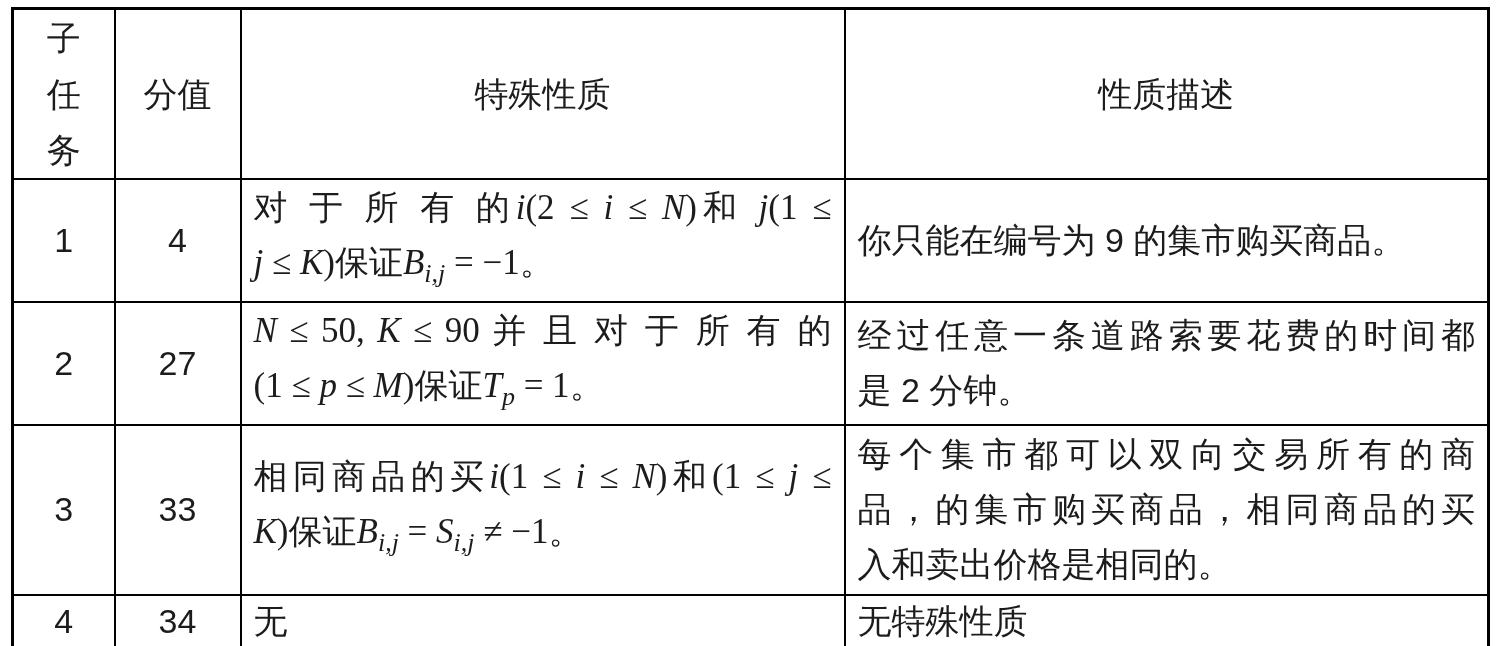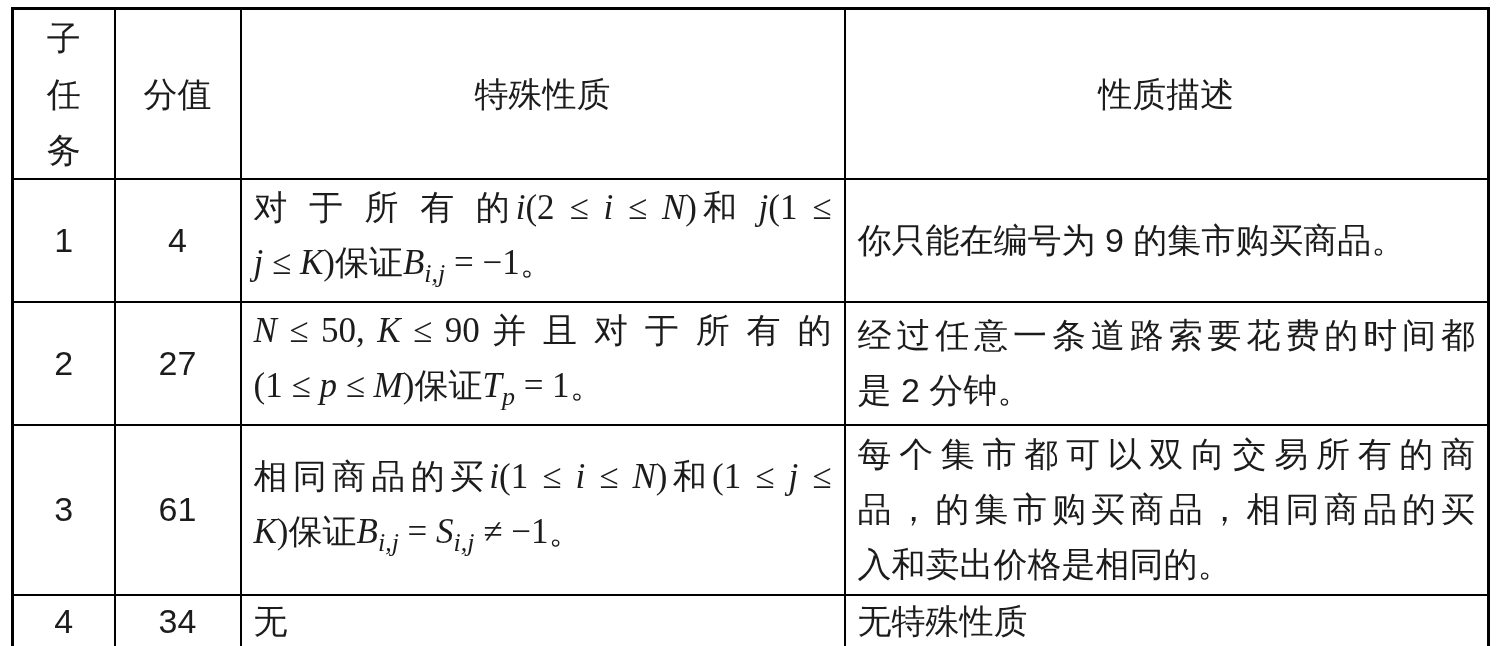--- a/index.html
+++ b/index.html
@@ -114,21 +114,21 @@
             <div class="tline just"><span class="seg-i">N</span><span class="seg-r"> ≤ 50, </span><span class="seg-i">K</span><span class="seg-r"> ≤ 90 </span><span class="seg-c">并 且 对 于 所 有 的</span></div>
             <div class="tline"><span class="seg-r">(1 ≤ </span><span class="seg-i">p</span><span class="seg-r"> ≤ </span><span class="seg-i">M</span><span class="seg-r">)</span><span class="seg-c">保证</span><span class="seg-i">T</span><span class="seg-sub">p</span><span class="seg-r"> = 1</span><span class="seg-c">。</span></div>
           </td>
           <td class="cell-text">
             <div class="tline just"><span class="seg-c">经过任意一条道路索要花费的时间都</span></div>
             <div class="tline"><span class="seg-c">是 2 分钟。</span></div>
           </td>
         </tr>
         <tr class="r2">
           <td class="cell-center">3</td>
-          <td class="cell-center">61</td>
+          <td class="cell-center">33</td>
           <td class="cell-text">
             <div class="tline just"><span class="seg-c">相同商品的买</span><span class="seg-i">i</span><span class="seg-r">(1 ≤ </span><span class="seg-i">i</span><span class="seg-r"> ≤ </span><span class="seg-i">N</span><span class="seg-r">)</span><span class="seg-c">和</span><span class="seg-r">(1 ≤ </span><span class="seg-i">j</span><span class="seg-r"> ≤</span></div>
             <div class="tline"><span class="seg-i">K</span><span class="seg-r">)</span><span class="seg-c">保证</span><span class="seg-i">B</span><span class="seg-sub">i,j</span><span class="seg-r"> = </span><span class="seg-i">S</span><span class="seg-sub">i,j</span><span class="seg-r"> ≠ −1</span><span class="seg-c">。</span></div>
           </td>
           <td class="cell-text">
             <div class="tline just"><span class="seg-c">每个集市都可以双向交易所有的商</span></div>
             <div class="tline just"><span class="seg-c">品，的集市购买商品，相同商品的买</span></div>
             <div class="tline"><span class="seg-c">入和卖出价格是相同的。</span></div>
           </td>
         </tr>

